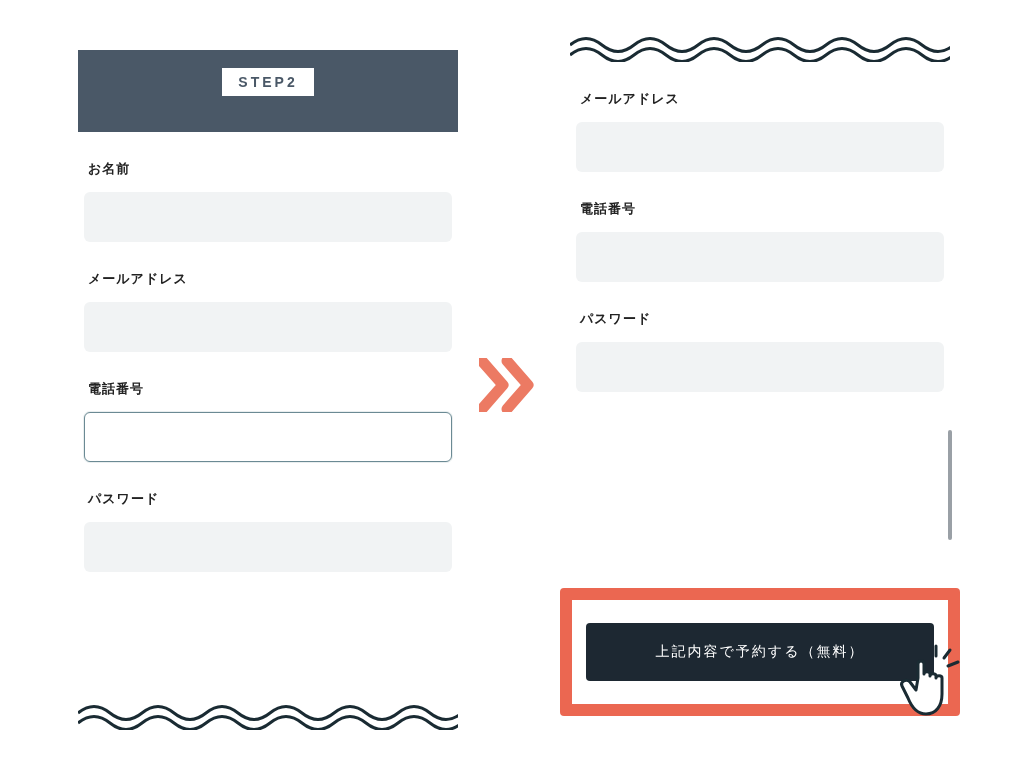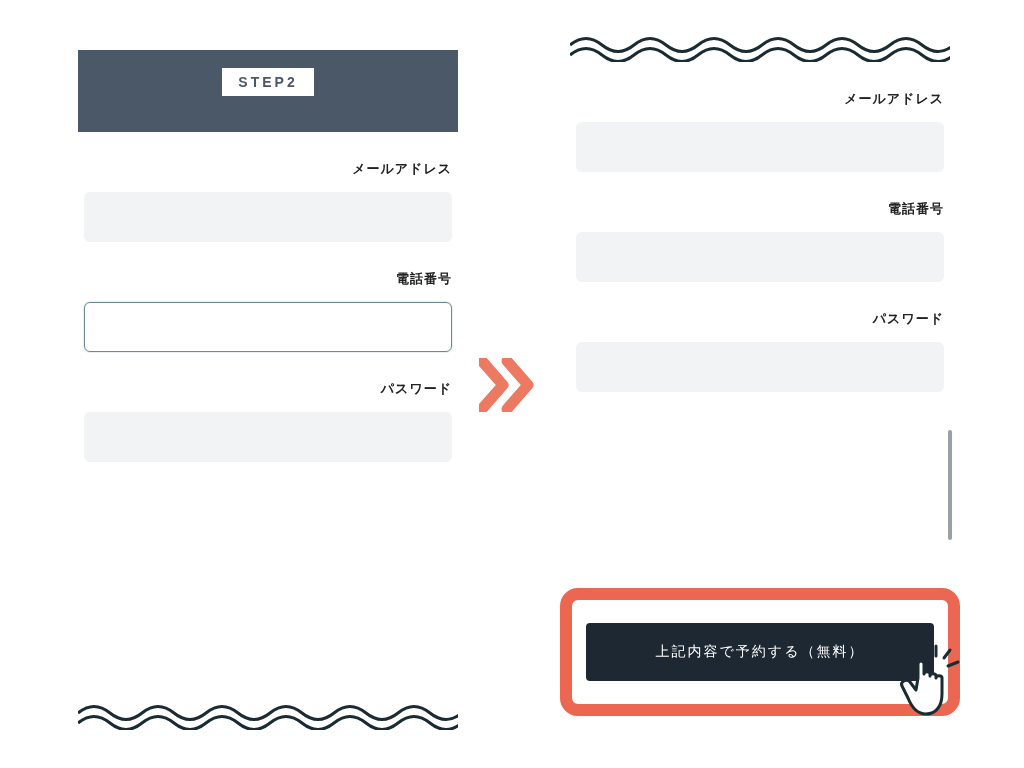--- a/index.html
+++ b/index.html
@@ -42,21 +42,20 @@
   .form-group { margin-top: 28px; padding: 0 6px; }
   .form-group.tight { margin-top: 24px; }
   .form-label {
     font-size: 13px;
     color: #222;
     font-weight: 600;
     letter-spacing: 1px;
     display: block;
     margin-bottom: 14px;
     padding-left: 4px;
-    text-align: right;
   }
   .form-input {
     width: 100%;
     height: 50px;
     border: none;
     background: #f1f3f4;
     border-radius: 6px;
     padding: 0 14px;
     font-size: 14px;
   }
@@ -85,21 +84,21 @@
   }
   .arrow-chevrons svg { display: block; }
 
   .cta-frame {
     position: absolute;
     left: 560px;
     top: 588px;
     width: 400px;
     height: 128px;
     border: 12px solid #eb6751;
-    border-radius: 18px;
+    border-radius: 4px;
     background: #fff;
     display: flex;
     align-items: center;
     justify-content: center;
     padding: 0 14px;
   }
   .cta-button {
     width: 100%;
     height: 58px;
     background: #1d2832;
@@ -130,20 +129,24 @@
   }
 </style>
 </head>
 <body>
 
 <div class="panel panel-left">
   <div class="step-banner">
     <div class="step-badge">STEP2</div>
   </div>
 
+  <div class="form-group">
+    <label class="form-label">お名前</label>
+    <input class="form-input" style="">
+  </div>
 
   <div class="form-group">
     <label class="form-label">メールアドレス</label>
     <input class="form-input" style="">
   </div>
 
   <div class="form-group">
     <label class="form-label">電話番号</label>
     <input class="form-input focused" style="">
   </div>

